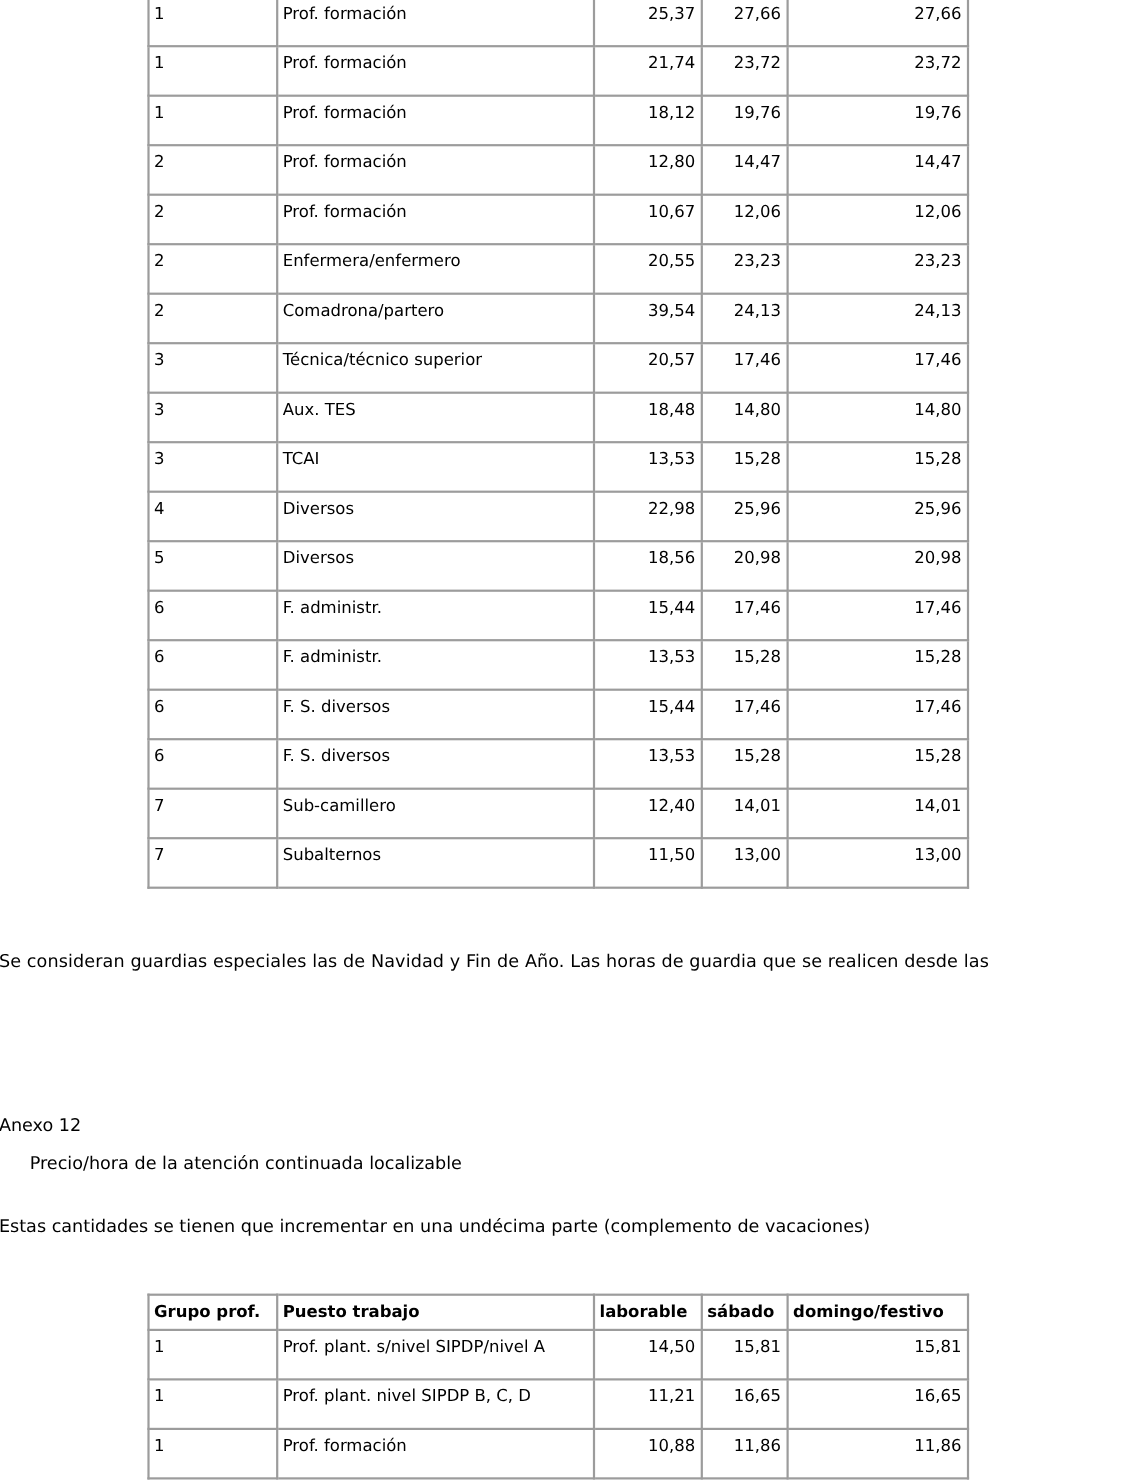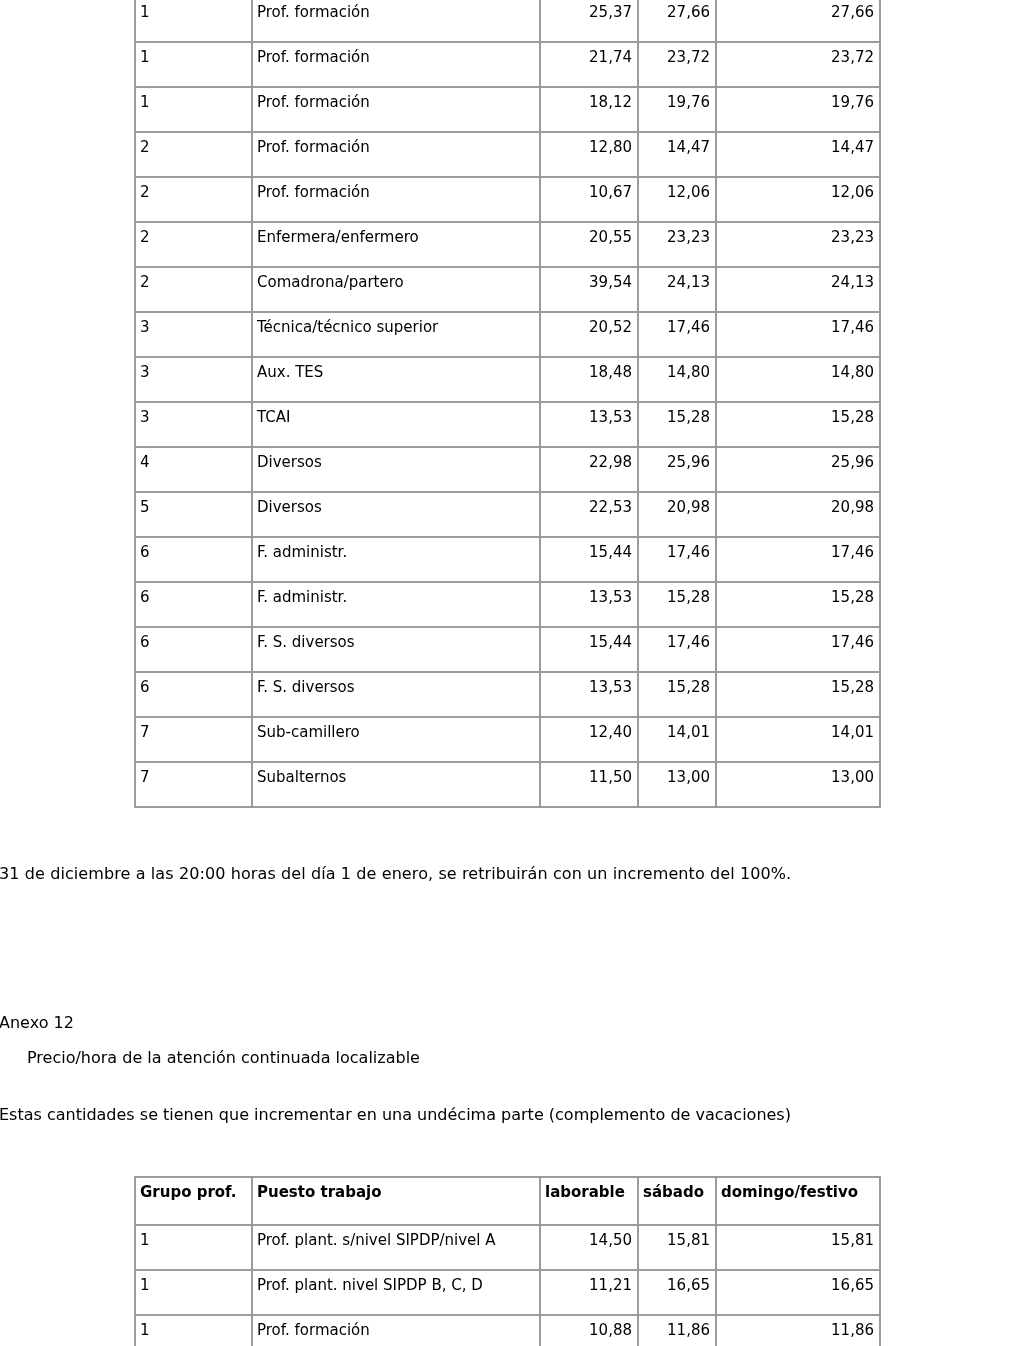--- a/index.html
+++ b/index.html
@@ -31,21 +31,21 @@
     border: 2px solid #9c9c9c;
     vertical-align: top;
     font-size: 15px;
     line-height: 18px;
     padding: 5px 5px 0 4px;
     overflow: hidden;
     white-space: nowrap;
     font-weight: normal;
   }
   table.doc-table tr { height: 45px; }
-  table.doc-table tr.hdr { height: 48px; }
+  table.doc-table tr.hdr { height: 32px; }
   table.doc-table th {
     text-align: left;
     font-weight: bold;
   }
   td.num { text-align: right; padding-right: 6px; }
   col.c-grupo    { width: 117px; }
   col.c-puesto   { width: 288px; }
   col.c-lab      { width: 98px; }
   col.c-sab      { width: 78px; }
   col.c-dom      { width: 164px; }
@@ -130,21 +130,21 @@
     <td>2</td>
     <td>Comadrona/partero</td>
     <td class="num">39,54</td>
     <td class="num">24,13</td>
     <td class="num">24,13</td>
   </tr>
 
   <tr>
     <td>3</td>
     <td>Técnica/técnico superior</td>
-    <td class="num">20,52</td>
+    <td class="num">20,57</td>
     <td class="num">17,46</td>
     <td class="num">17,46</td>
   </tr>
 
   <tr>
     <td>3</td>
     <td>Aux. TES</td>
     <td class="num">18,48</td>
     <td class="num">14,80</td>
     <td class="num">14,80</td>
@@ -162,21 +162,21 @@
     <td>4</td>
     <td>Diversos</td>
     <td class="num">22,98</td>
     <td class="num">25,96</td>
     <td class="num">25,96</td>
   </tr>
 
   <tr>
     <td>5</td>
     <td>Diversos</td>
-    <td class="num">22,53</td>
+    <td class="num">18,56</td>
     <td class="num">20,98</td>
     <td class="num">20,98</td>
   </tr>
 
   <tr>
     <td>6</td>
     <td>F. administr.</td>
     <td class="num">15,44</td>
     <td class="num">17,46</td>
     <td class="num">17,46</td>
@@ -219,21 +219,21 @@
     <td>Subalternos</td>
     <td class="num">11,50</td>
     <td class="num">13,00</td>
     <td class="num">13,00</td>
   </tr>
 </tbody>
   </table>
 </div>
 
 <div class="para">
-  <div>31 de diciembre a las 20:00 horas del día 1 de enero, se retribuirán con un incremento del 100%.</div>
+  <div>Se consideran guardias especiales las de Navidad y Fin de Año. Las horas de guardia que se realicen desde las</div>
 </div>
 
 <div class="line-anexo">Anexo 12</div>
 <div class="line-precio">Precio/hora de la atención continuada localizable</div>
 <div class="line-nota">Estas cantidades se tienen que incrementar en una undécima parte (complemento de vacaciones)</div>
 
 <div class="tbl-wrap t2">
   <table class="doc-table">
     <colgroup>
       <col class="c-grupo">

